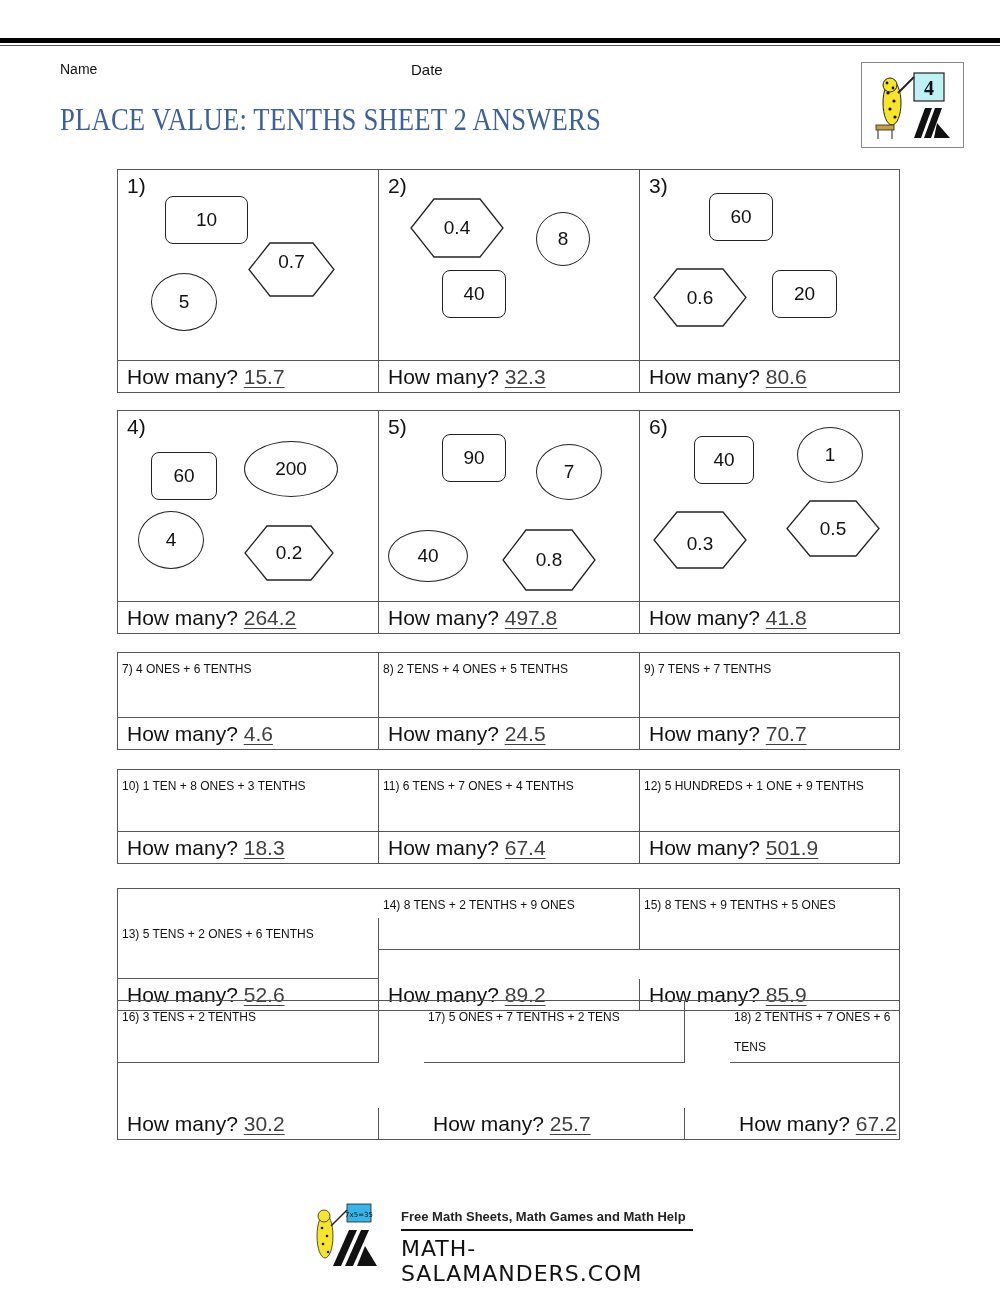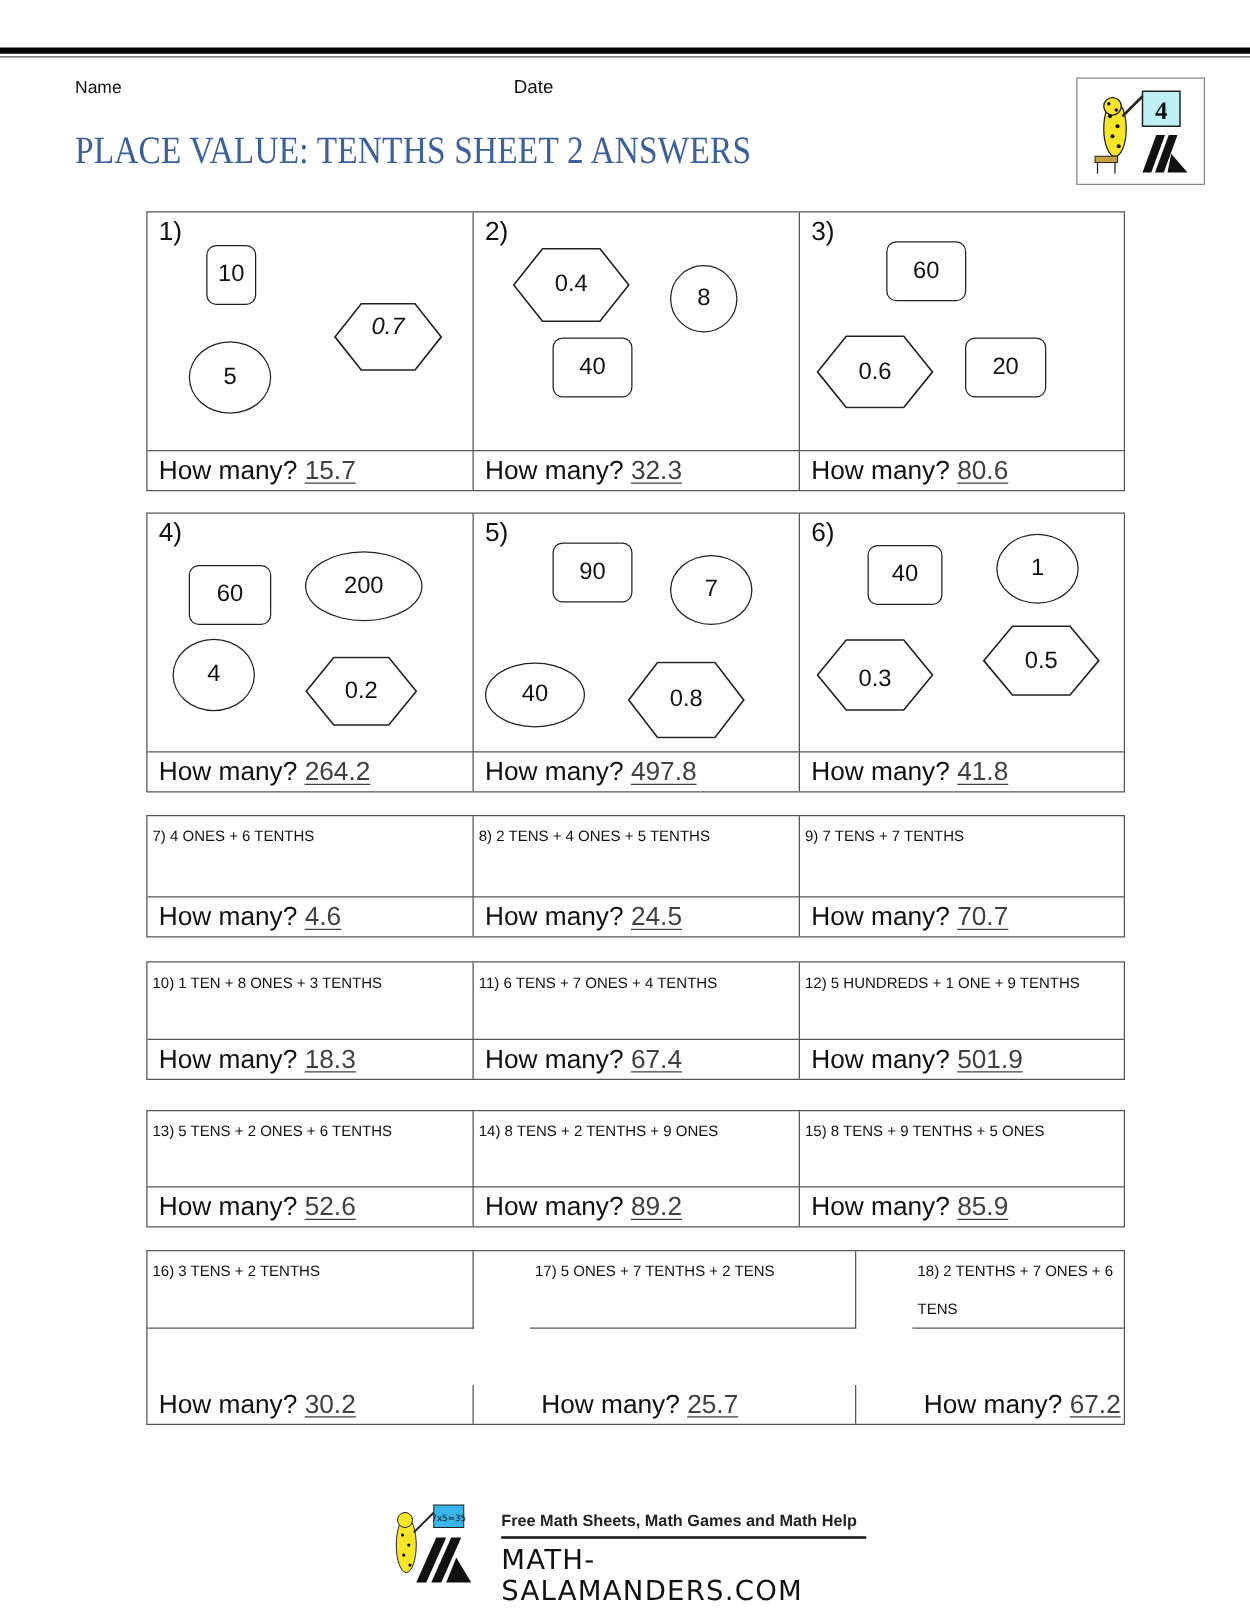--- a/index.html
+++ b/index.html
@@ -59,24 +59,24 @@
     <line x1="36" y1="30" x2="52" y2="14" stroke="#222" stroke-width="2"></line>
     <rect x="14" y="62" width="18" height="5" fill="#c8a040" stroke="#222" stroke-width="0.8"></rect>
     <line x1="16" y1="67" x2="16" y2="76" stroke="#222"></line>
       <line x1="30" y1="67" x2="30" y2="76" stroke="#222"></line>
   </svg>
 </div>
 
 <div class="grid" style="top:169px;">
   <div class="cell shape-cell">
     <div class="num">1)</div>
-    <div class="shape rect" style="left:47px;top:26px;width:40px;height:48px;">
+    <div class="shape rect" style="left:47px;top:26px;width:83px;height:48px;">
         <span>10</span>
       </div>
-    <div class="shape hex" style="left:149px;top:72px;width:87px;height:40px;font-style:italic;">
+    <div class="shape hex" style="left:130px;top:72px;width:87px;height:40px;">
       <svg width="87" height="55">
           <polygon points="22,1 65,1 86,27.5 65,54 22,54 1,27.5" fill="none" stroke="#222" stroke-width="1.3"></polygon>
         </svg>
       <span>0.7</span>
       </div>
     <div class="shape oval" style="left:33px;top:103px;width:66px;height:58px;">
         <span>5</span>
       </div>
   </div>
   <div class="cell shape-cell">
@@ -189,21 +189,21 @@
 <div class="grid" style="top:769px;">
   <div class="cell q-cell" style="height:62px;">10) 1 TEN + 8 ONES + 3 TENTHS</div>
   <div class="cell q-cell" style="height:62px;">11) 6 TENS + 7 ONES + 4 TENTHS</div>
   <div class="cell q-cell" style="height:62px;">12) 5 HUNDREDS + 1 ONE + 9 TENTHS</div>
   <div class="cell answer-cell"><span>How many?</span> <span class="ans">18.3</span></div>
   <div class="cell answer-cell"><span>How many?</span> <span class="ans">67.4</span></div>
   <div class="cell answer-cell"><span>How many?</span> <span class="ans">501.9</span></div>
 </div>
 
 <div class="grid" style="top:888px;">
-  <div class="cell q-cell" style="height:61px;">13) 5 TENS + 2 ONES + 6 TENTHS</div>
+  <div class="cell q-cell" style="height:61px;margin-top:29px;">13) 5 TENS + 2 ONES + 6 TENTHS</div>
   <div class="cell q-cell" style="height:61px;">14) 8 TENS + 2 TENTHS + 9 ONES</div>
   <div class="cell q-cell" style="height:61px;">15) 8 TENS + 9 TENTHS + 5 ONES</div>
   <div class="cell answer-cell"><span>How many?</span> <span class="ans">52.6</span></div>
   <div class="cell answer-cell"><span>How many?</span> <span class="ans">89.2</span></div>
   <div class="cell answer-cell"><span>How many?</span> <span class="ans">85.9</span></div>
 </div>
 
 <div class="grid" style="top:1000px;gap:45px;">
   <div class="cell q-cell" style="height:62px;">16) 3 TENS + 2 TENTHS</div>
   <div class="cell q-cell" style="height:62px;">17) 5 ONES + 7 TENTHS + 2 TENS</div>

